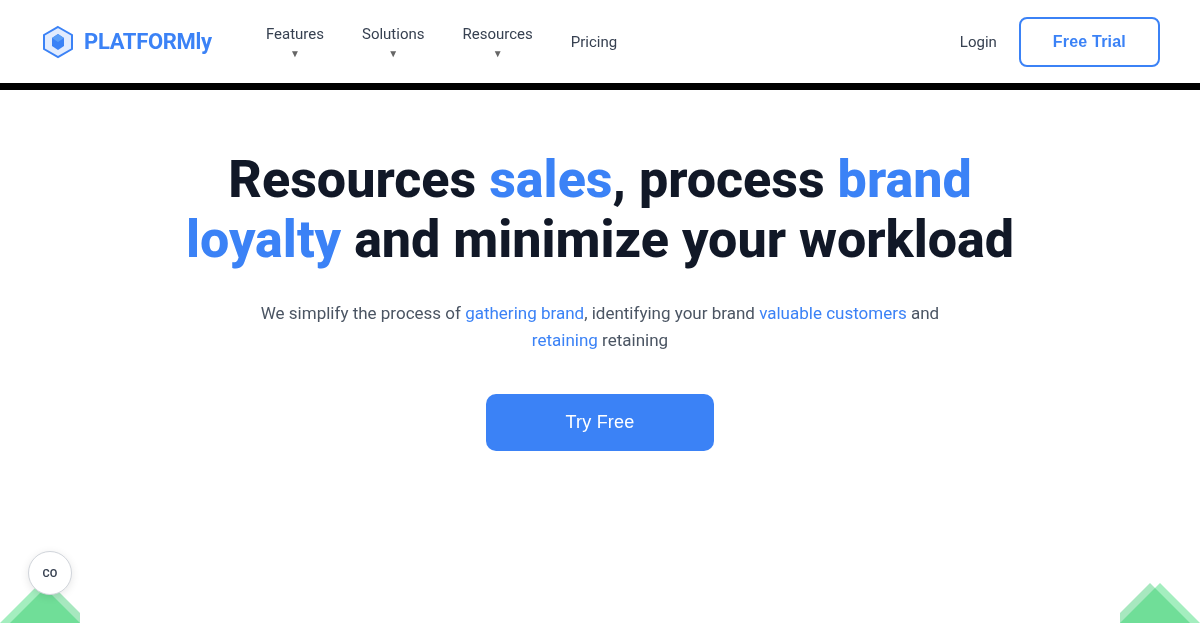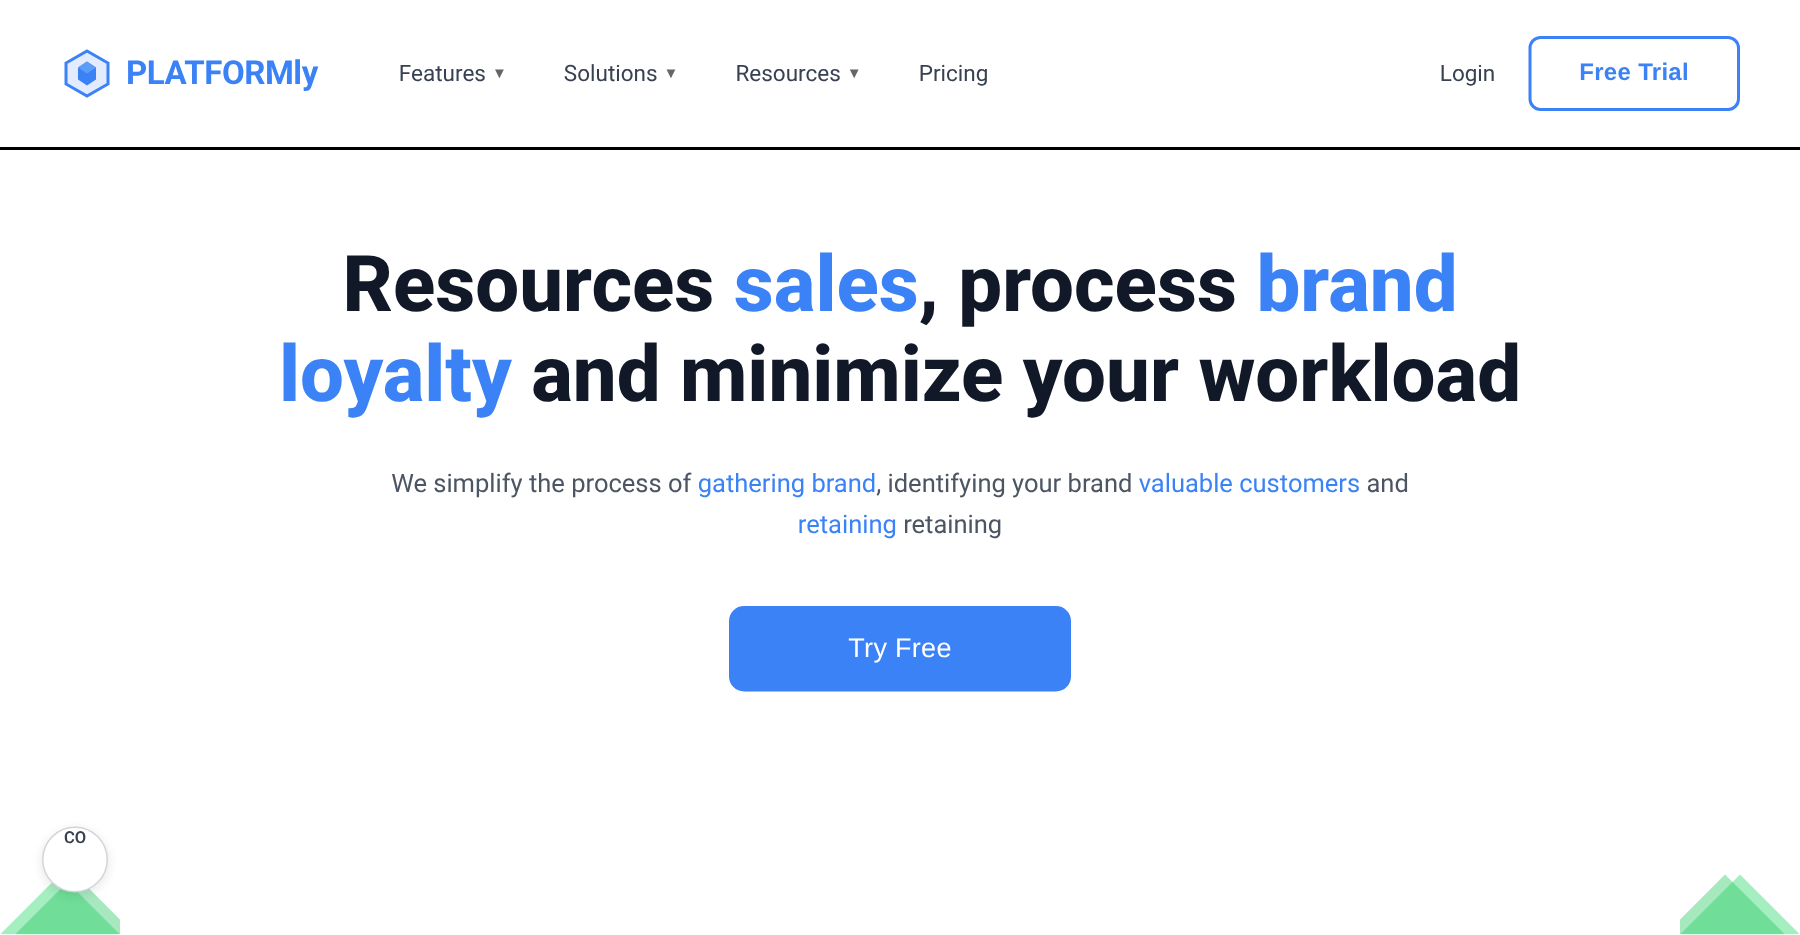--- a/index.html
+++ b/index.html
@@ -16,22 +16,22 @@
       overflow: hidden;
       position: relative;
     }
 
     
     nav {
       display: flex;
       align-items: center;
       justify-content: space-between;
       padding: 17px 40px;
-      height: 100px;
-      border-bottom: 2px solid #000000;
+      height: 90px;
+      border-bottom: 7px solid #000000;
     }
 
     .nav-left {
       display: flex;
       align-items: center;
       gap: 40px;
     }
 
     .logo {
       display: flex;
@@ -65,20 +65,21 @@
     .nav-link {
       display: flex;
       align-items: center;
       gap: 4px;
       padding: 8px 14px;
       font-size: 15px;
       color: #374151;
       cursor: pointer;
       border-radius: 4px;
       user-select: none;
+      flex-direction: column;
     }
 
     .nav-link .chevron {
       font-size: 10px;
       color: #666;
       margin-top: 1px;
     }
 
     .nav-right {
       display: flex;
@@ -173,20 +174,21 @@
     .chat-bubble {
       position: absolute;
       bottom: 28px;
       left: 28px;
       width: 44px;
       height: 44px;
       border-radius: 50%;
       background: #ffffff;
       border: 1.5px solid #d1d5db;
       display: flex;
+      align-items: center;
       justify-content: center;
       cursor: pointer;
       font-size: 11px;
       font-weight: 600;
       color: #374151;
       box-shadow: 0 2px 8px rgba(0,0,0,0.1);
     }
   </style>
 </head>
 <body>

